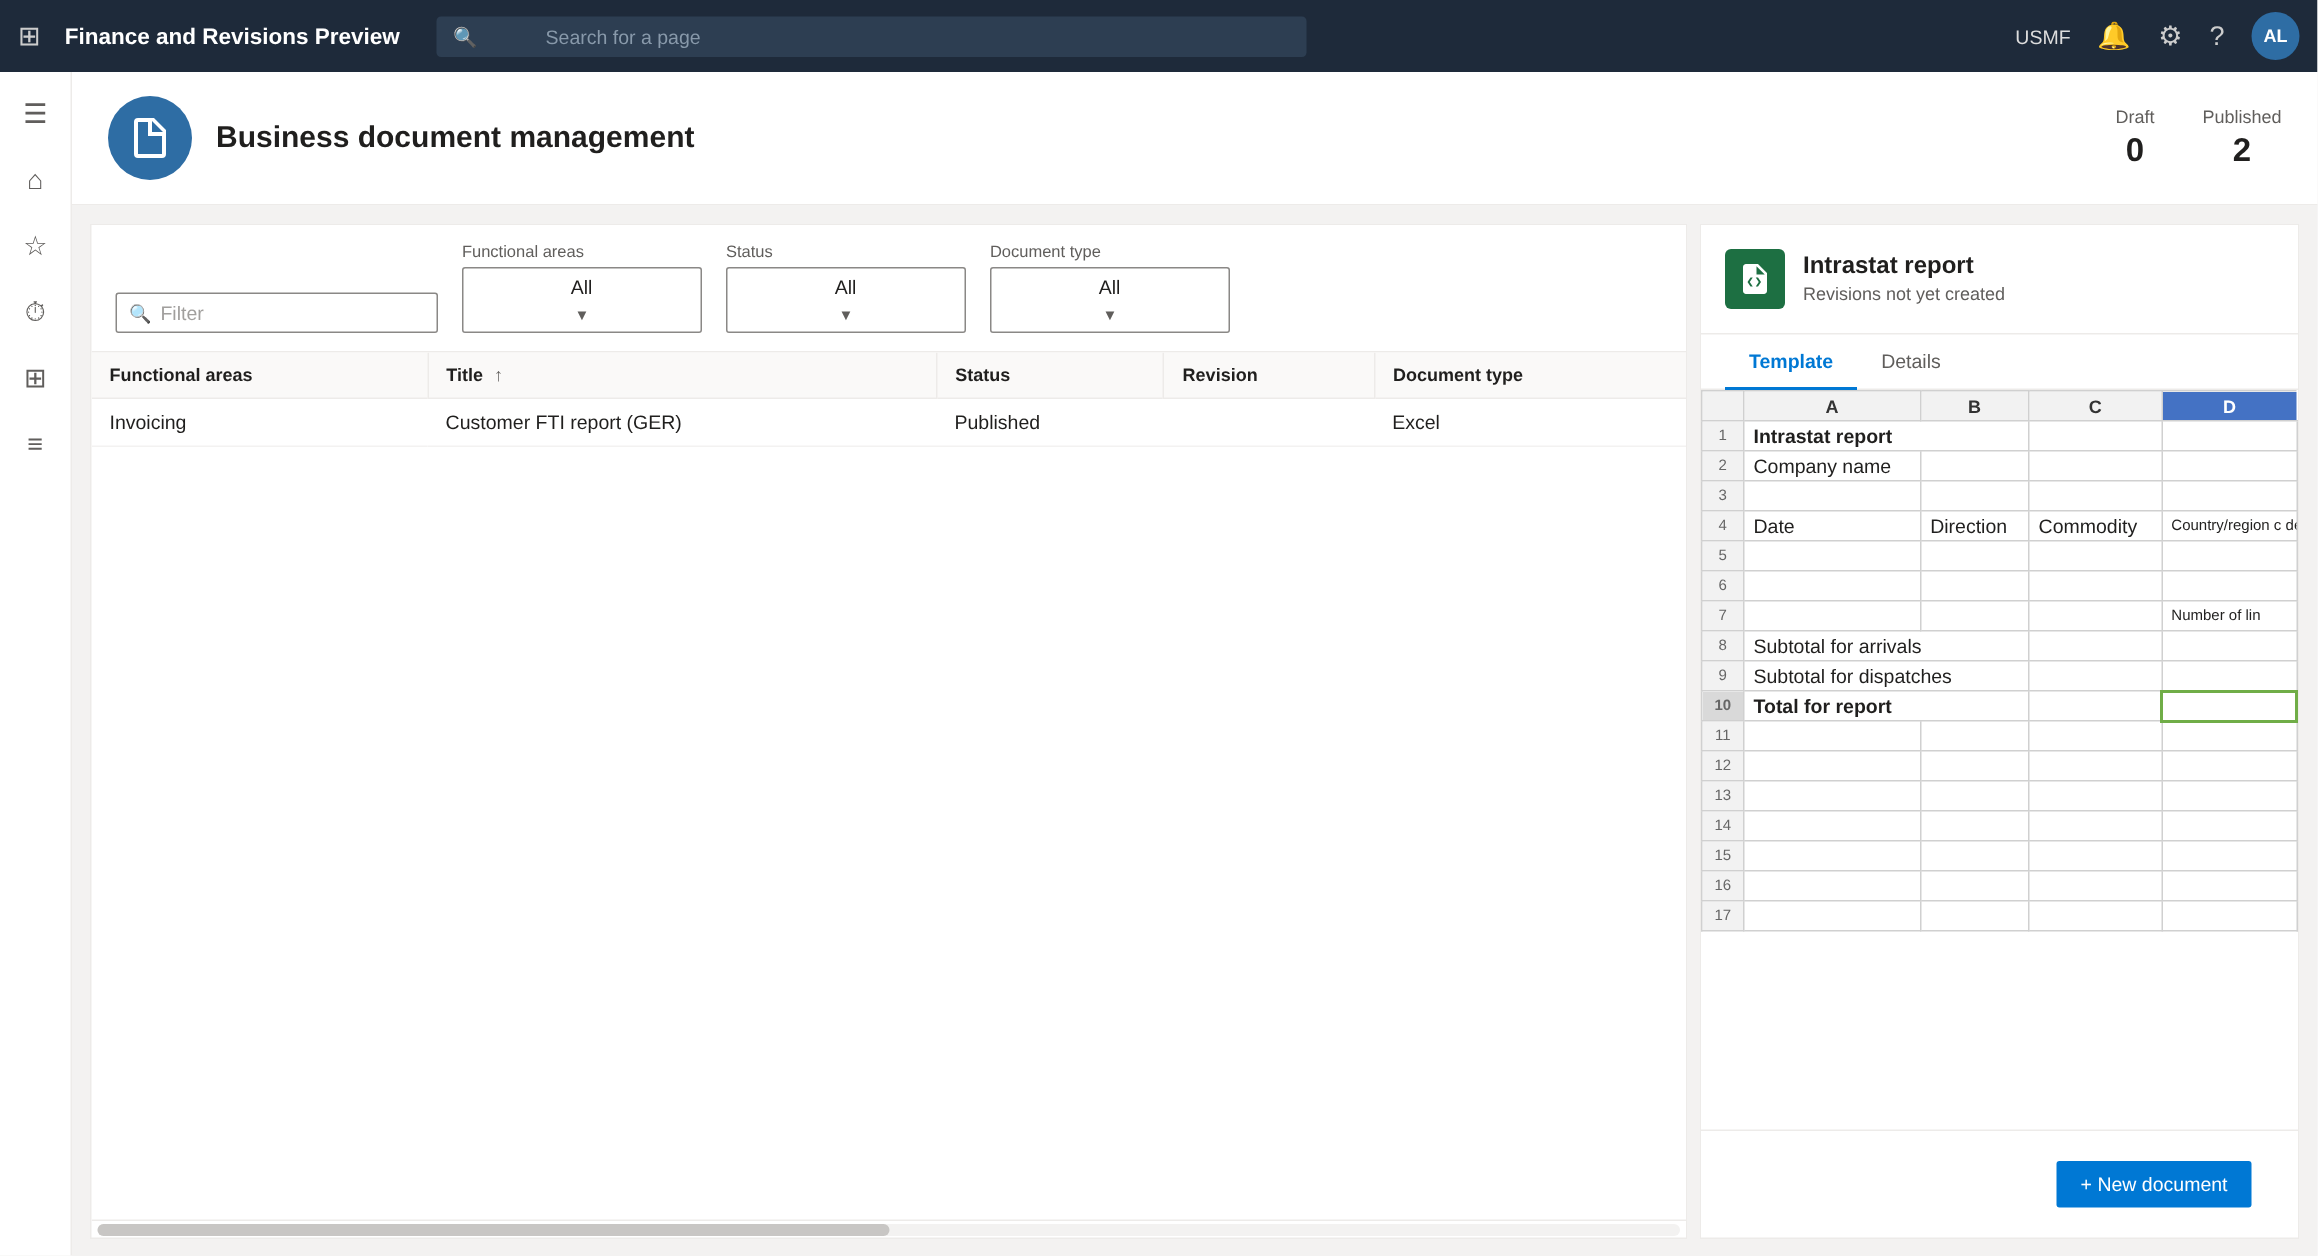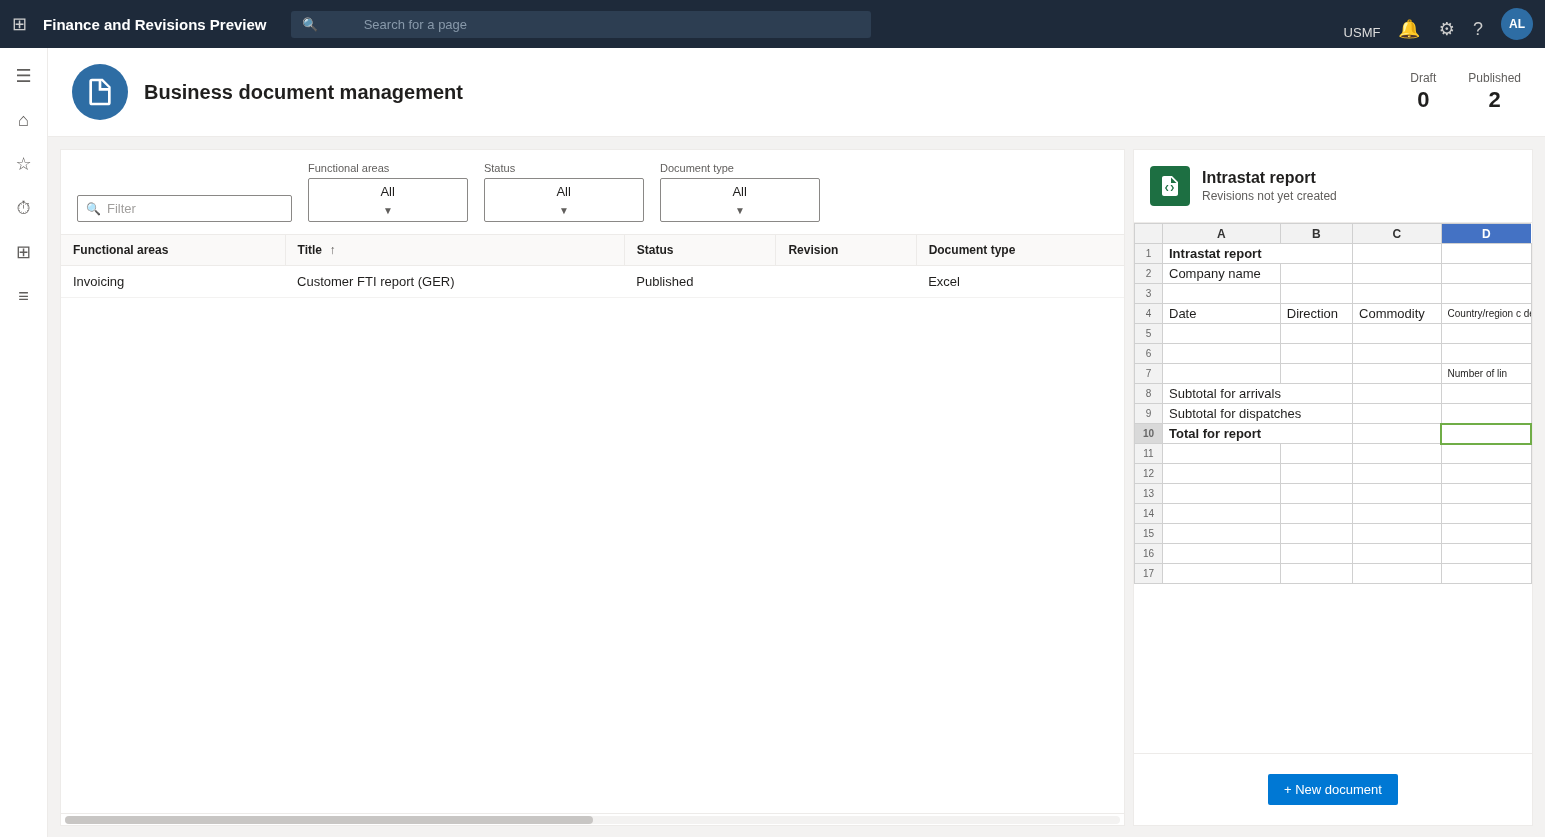--- a/index.html
+++ b/index.html
@@ -13,21 +13,21 @@
     .nav-grid-icon { color: #ccc; font-size: 18px; cursor: pointer; margin-right: 4px; }
     .app-title { font-size: 15px; font-weight: 600; color: #fff; flex: 0 0 auto; margin-right: 12px; }
     .search-bar {
       flex: 1; max-width: 580px; display: flex; align-items: center;
       background: #2d3e52; border-radius: 3px; padding: 6px 12px; gap: 8px; color: #aab; font-size: 13px;
     }
     .search-bar input {
       background: transparent; border: none; outline: none; color: #cdd; font-size: 13px; width: 100%; margin-left: 37px;
     }
     .search-bar input::placeholder { color: #8899aa; }
-    .nav-right { display: flex; align-items: flex-end; gap: 18px; margin-left: auto; color: #ddd; }
+    .nav-right { display: flex; align-items: center; gap: 18px; margin-left: auto; color: #ddd; }
     .nav-right .usmf { font-size: 13px; }
     .nav-icon { font-size: 18px; cursor: pointer; color: #ccc; }
     .avatar {
       width: 32px; height: 32px; border-radius: 50%; background: #2e6da4;
       display: flex; align-items: center; justify-content: center; color: #fff; font-size: 12px; font-weight: 600;
     }
 
     
     .sidebar {
       position: absolute; top: 48px; left: 0; width: 48px; height: calc(837px - 48px);
@@ -151,21 +151,21 @@
     .cell-green-border { border: 2px solid #70ad47 !important; }
     .cell-blue-bg { background: #4472c4 !important; color: #fff !important; }
     .cell-row10 { font-weight: 700; background: #fff; }
 
     
     .new-doc-btn {
       display: flex; align-items: center; gap: 6px; background: #0078d4; color: #fff;
       border: none; padding: 8px 16px; border-radius: 2px; cursor: pointer; font-size: 13px;
       margin: 12px 16px; align-self: flex-end; white-space: nowrap;
     }
-    .right-panel-footer { padding: 8px 0; display: flex; justify-content: center; border-top: 1px solid #edebe9; }
+    .right-panel-footer { padding: 8px 15px; display: flex; justify-content: flex-end; border-top: 1px solid #edebe9; }
   </style>
 </head>
 <body>
 
 <div class="top-nav">
   <span class="nav-grid-icon">⊞</span>
   <span class="app-title">Finance and Revisions Preview</span>
   <div class="search-bar">
     <span style="color:#8899aa;">🔍</span>
     <input type="text" placeholder="Search for a page" style="">
@@ -285,20 +285,24 @@
           <svg viewBox="0 0 24 24">
             <path d="M14 2H6c-1.1 0-2 .9-2 2v16c0 1.1.9 2 2 2h12c1.1 0 2-.9 2-2V8l-6-6zm-1 1.5L18.5 9H13V3.5zM9 17l-2-3 2-3h1.5L8.5 14l2 3H9zm5 0h-1.5l2-3-2-3H14l2 3-2 3z"></path>
           </svg>
         </div>
         <div>
           <div class="right-panel-title">Intrastat report</div>
           <div class="right-panel-subtitle">Revisions not yet created</div>
         </div>
       </div>
 
+      <div class="tabs">
+        <div class="tab active">Template</div>
+        <div class="tab">Details</div>
+      </div>
 
       <div class="excel-preview">
         <table class="excel-grid">
           <thead>
             <tr>
               <th class="row-num col-header"></th>
               <th class="col-header">A</th>
               <th class="col-header">B</th>
               <th class="col-header">C</th>
               <th class="col-header cell-blue-bg">D</th>

